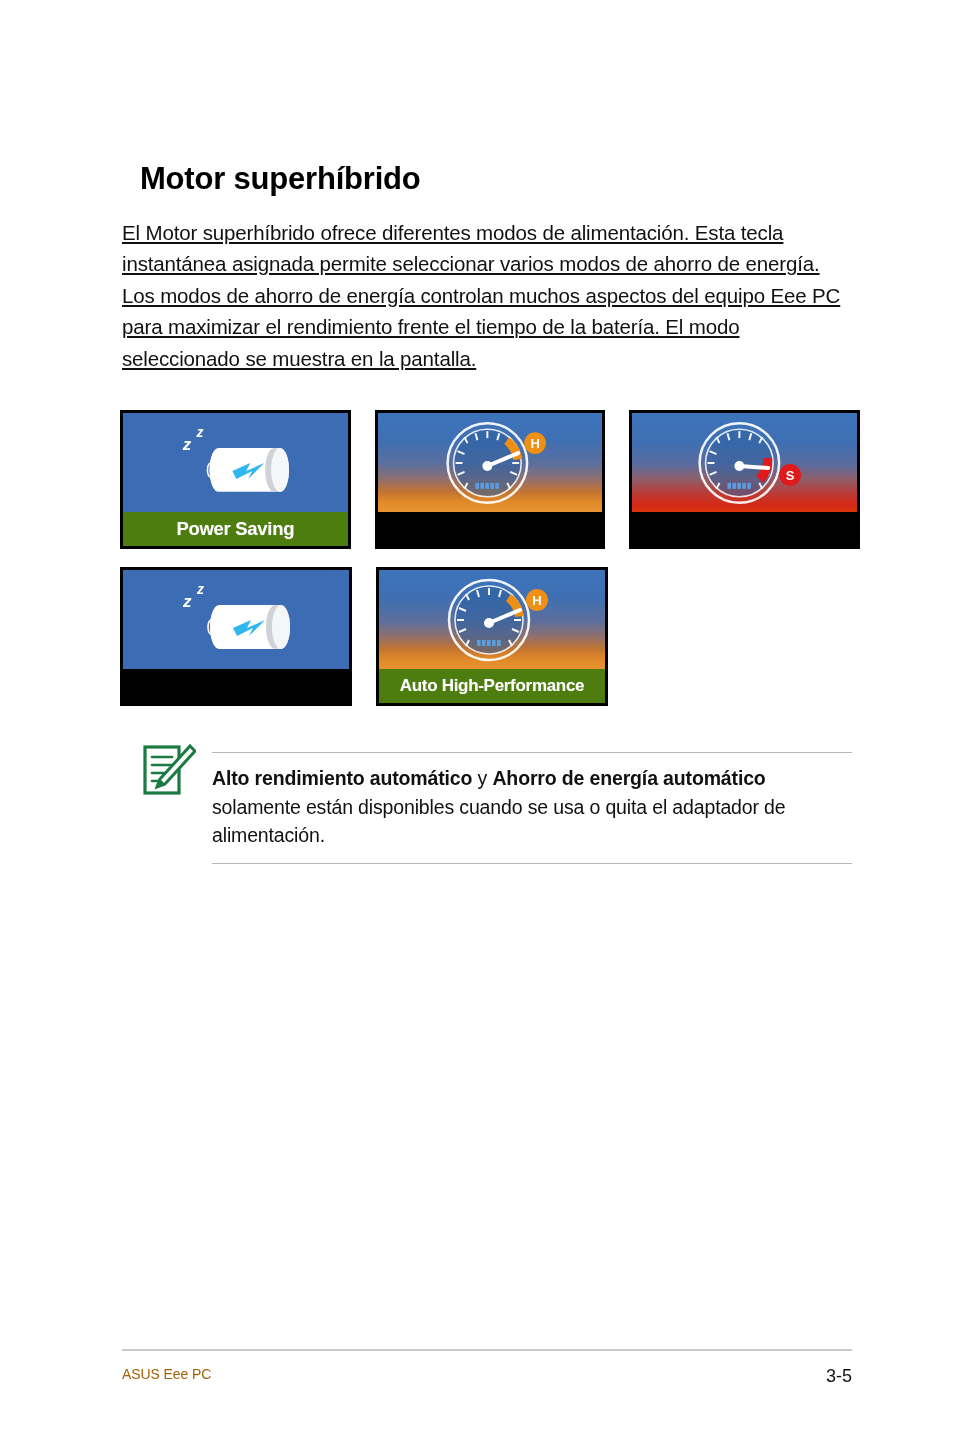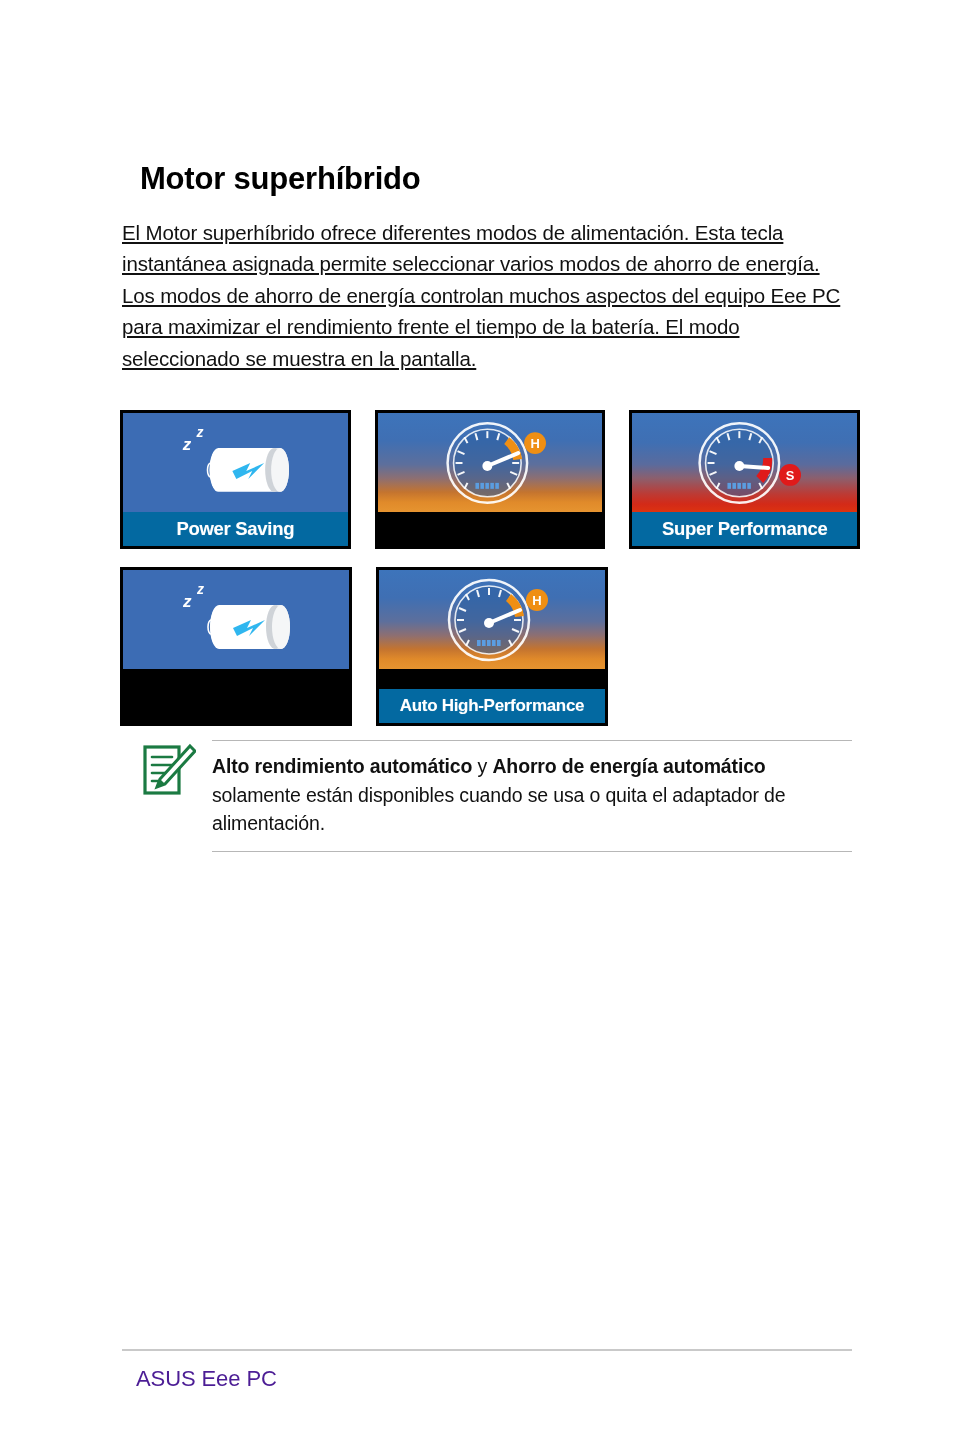--- a/index.html
+++ b/index.html
@@ -77,32 +77,32 @@
       #8d6f72 66%, #c4742f 80%, #e08a2a 90%, #e69430 100%);
   }
   .tile-img.sp  {
     background: linear-gradient(180deg,
       #3d74bb 0%, #3f6fb3 30%, #5a6b9d 52%,
       #8c5f6d 66%, #bd3a34 82%, #d32a18 92%, #dc3310 100%);
   }
 
   .tile-label {
     height: 34px;
-    background: #0369a1;
+    background: #4d7c0f;
     color: #ffffff;
     font-size: 18.5px;
     font-weight: bold;
     display: flex;
     align-items: center;
     justify-content: center;
     letter-spacing: -0.3px;
     text-shadow: 0 0 1px rgba(255,255,255,0.35);
     white-space: nowrap;
   }
-  .tile-label.small { font-size: 17px; margin-top: 20px; }
+  .tile-label.small { font-size: 17px; }
 
   .tile-art {
     position: absolute;
     left: 0; top: 0;
     width: 100%;
     height: 100%;
   }
 
   
   .note {
@@ -114,21 +114,21 @@
   .note-icon {
     position: absolute;
     left: 0px;
     top: 6px;
     width: 56px;
     height: 60px;
   }
   .note-body {
     position: absolute;
     left: 72px;
-    top: 4px;
+    top: 16px;
     width: 640px;
   }
   .note-rule {
     height: 1px;
     background: #b7b7b7;
     width: 100%;
   }
   .note-text {
     padding: 11px 0 13px 0;
     font-size: 19.5px;
@@ -144,24 +144,23 @@
     left: 122px;
     top: 1349px;
     width: 730px;
     height: 2px;
     background: #c9c9c9;
   }
   .footer-left {
     position: absolute;
     left: 122px;
     top: 1366px;
-    font-size: 22px;
-    color: #4c1d95;
+    font-size: 14px;
+    color: #a16207;
     letter-spacing: -0.1px;
-    margin-left: 14px;
   }
   .footer-right {
     position: absolute;
     left: 122px;
     top: 1366px;
     width: 730px;
     text-align: right;
     font-size: 18px;
     color: #111;
   }
@@ -260,21 +259,20 @@
               <rect x="96" y="70" width="3.6" height="6"></rect>
               <rect x="101" y="70" width="3.6" height="6"></rect>
               <rect x="106" y="70" width="3.6" height="6"></rect>
               <rect x="111" y="70" width="3.6" height="6"></rect>
               <rect x="116" y="70" width="3.6" height="6"></rect>
             </g>
             <circle cx="159" cy="62" r="11" fill="#e01a1a"></circle>
             <text x="159" y="67" text-anchor="middle" font-family="Liberation Sans, sans-serif" font-size="13" font-weight="bold" fill="#ffffff">S</text>
           </svg>
         </div>
-        <div class="tile-label">Super Performance</div>
       </div>
 
     </div>
 
     <div class="tile-row">
 
       <div class="tile">
         <div class="tile-img ps">
           <svg class="tile-art" viewBox="0 0 226 99">
             <text x="60" y="37" font-family="Liberation Sans, sans-serif" font-size="17" font-weight="bold" font-style="italic" fill="#ffffff">z</text>
@@ -347,14 +345,15 @@
       <div class="note-rule"></div>
       <div class="note-text">
         <b>Alto rendimiento automático</b><span> y </span><b>Ahorro de energía automático</b><span> solamente están disponibles cuando se usa o quita el adaptador de alimentación.</span>
       </div>
       <div class="note-rule"></div>
     </div>
   </div>
 
   <div class="footer-rule"></div>
   <div class="footer-left">ASUS Eee PC</div>
+  <div class="footer-right">3-5</div>
 
 </div>
 
 </body></html>

